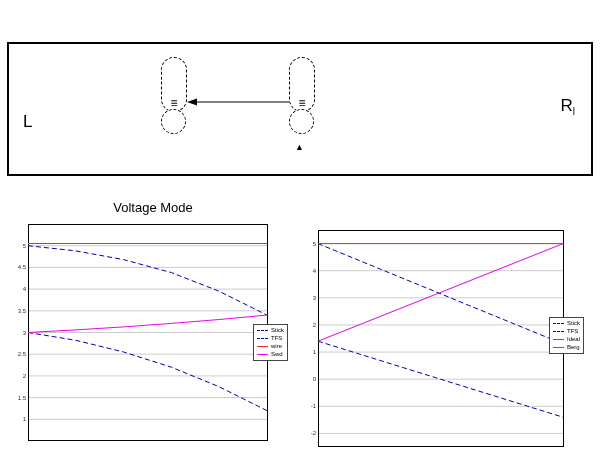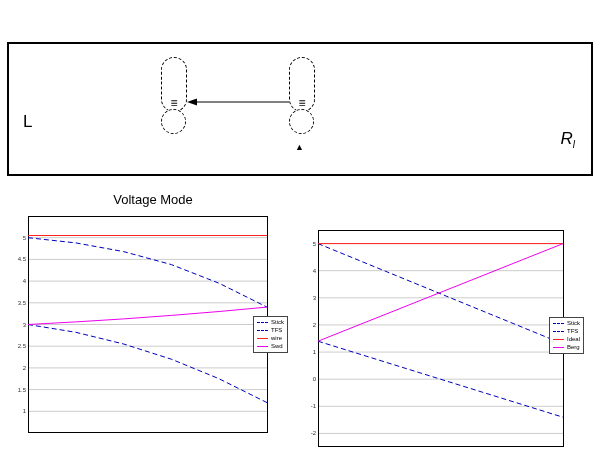--- a/index.html
+++ b/index.html
@@ -6,40 +6,40 @@
   body{
     width:600px;height:450px;background:#ffffff;position:relative;
     font-family:"Liberation Sans", sans-serif;overflow:hidden;color:#000;
   }
   
   .diagram-box{
     position:absolute;left:7px;top:42px;width:586px;height:134px;
     border:2px solid #000;box-sizing:border-box;background:#fff;
   }
   .lab-l{position:absolute;left:14px;top:68px;font-size:17px;}
-  .lab-r{position:absolute;right:16px;top:85px;font-size:17px;font-style:italic;}
+  .lab-r{position:absolute;right:16px;top:52px;font-size:17px;}
   .lab-r sub{font-size:10px;}
   .capsule{
     position:absolute;width:26px;height:55px;border:1px dashed #000;
     border-radius:13px;box-sizing:border-box;background:#fff;
   }
   .cap-left{left:152px;top:13px;}
   .cap-right{left:280px;top:13px;}
   .equiv{position:absolute;left:0;right:0;bottom:2px;text-align:center;font-size:12px;line-height:12px;}
   .circle{
     position:absolute;width:25px;height:25px;border:1px dashed #000;
     border-radius:50%;box-sizing:border-box;background:#fff;
   }
   .circ-left{left:152px;top:65px;}
   .circ-right{left:280px;top:65px;}
   .arrow-svg{position:absolute;left:178px;top:52px;}
   .pointer{position:absolute;left:286px;top:99px;font-size:9px;line-height:9px;}
   
   .chart{position:absolute;}
-  #chart-0{left:8px;top:192px;width:290px;height:244px;}
+  #chart-0{left:8px;top:200px;width:290px;height:244px;}
   #chart-1{left:303px;top:206px;width:292px;height:244px;}
   .chart-title{position:absolute;top:0;left:0;right:0;text-align:center;font-size:13px;}
   .plot-area{position:absolute;top:24px;background:#fff;}
   #chart-0 .plot-area{left:20px;width:240px;height:217px;}
   #chart-1 .plot-area{left:15px;width:246px;height:217px;}
   .plot-area svg{position:absolute;left:0;top:0;overflow:visible;}
   .ytick{
     position:absolute;left:-18px;width:16px;text-align:right;
     font-size:6px;line-height:6px;color:#333;
   }

